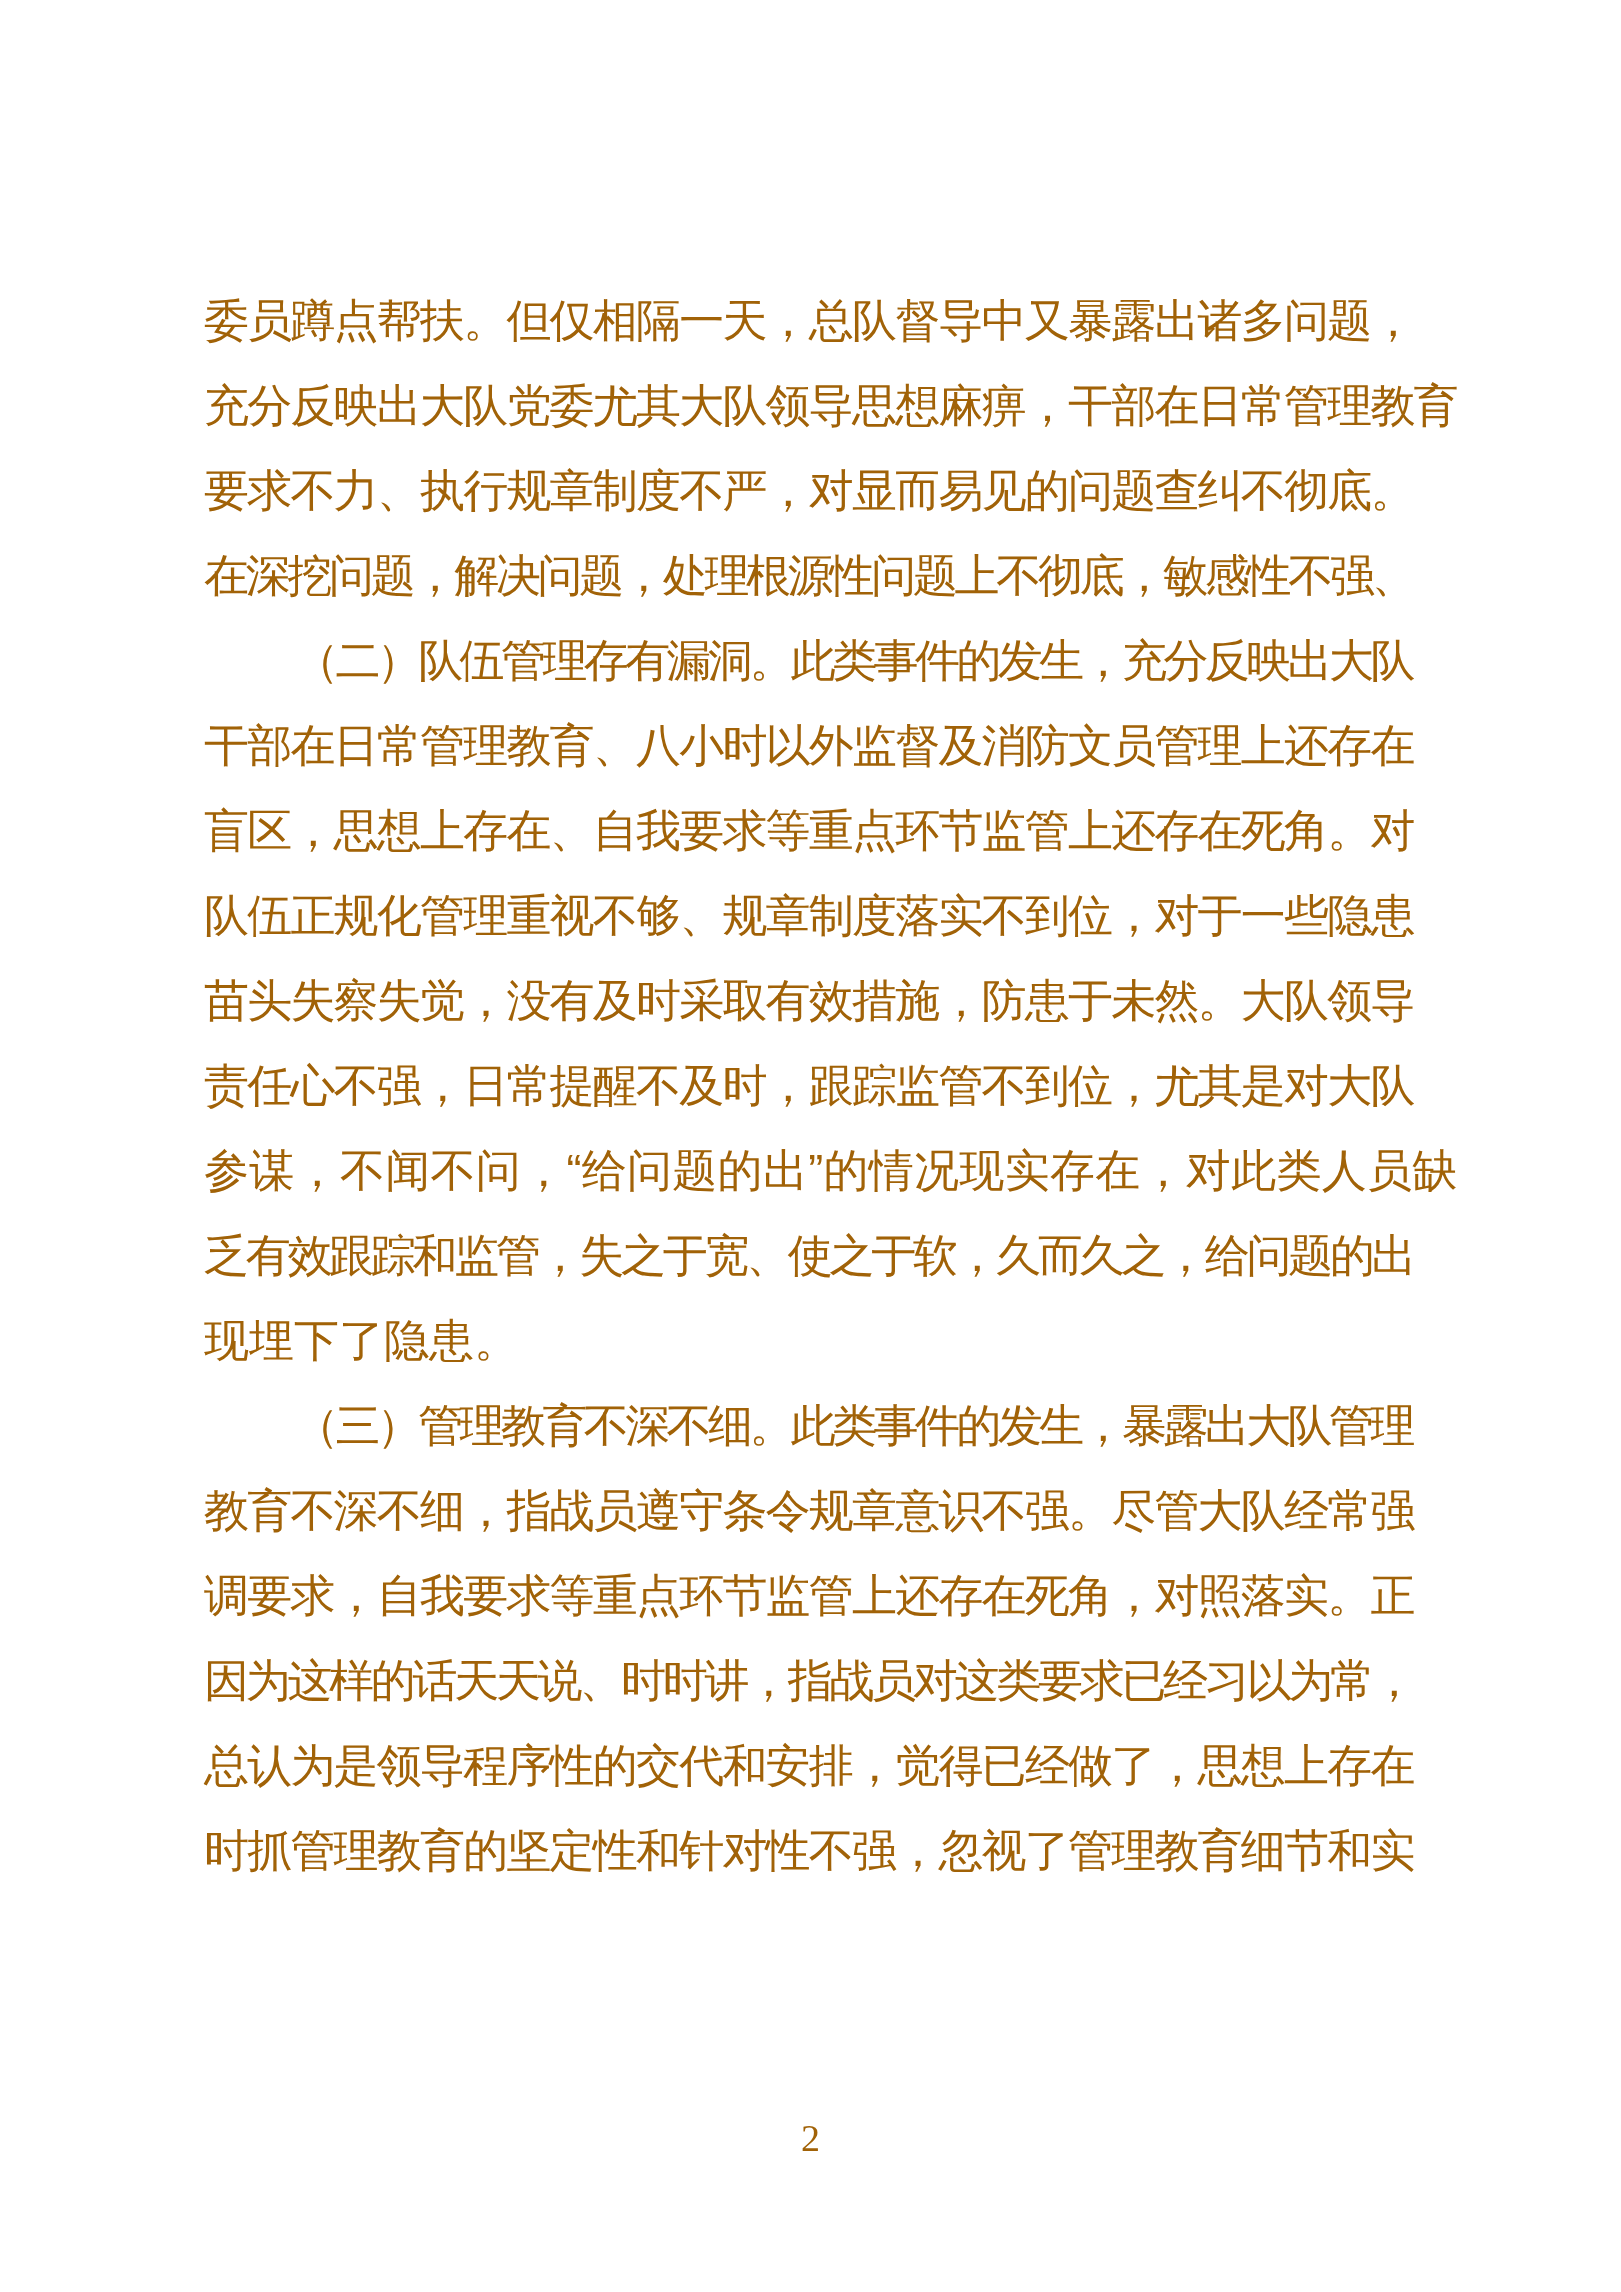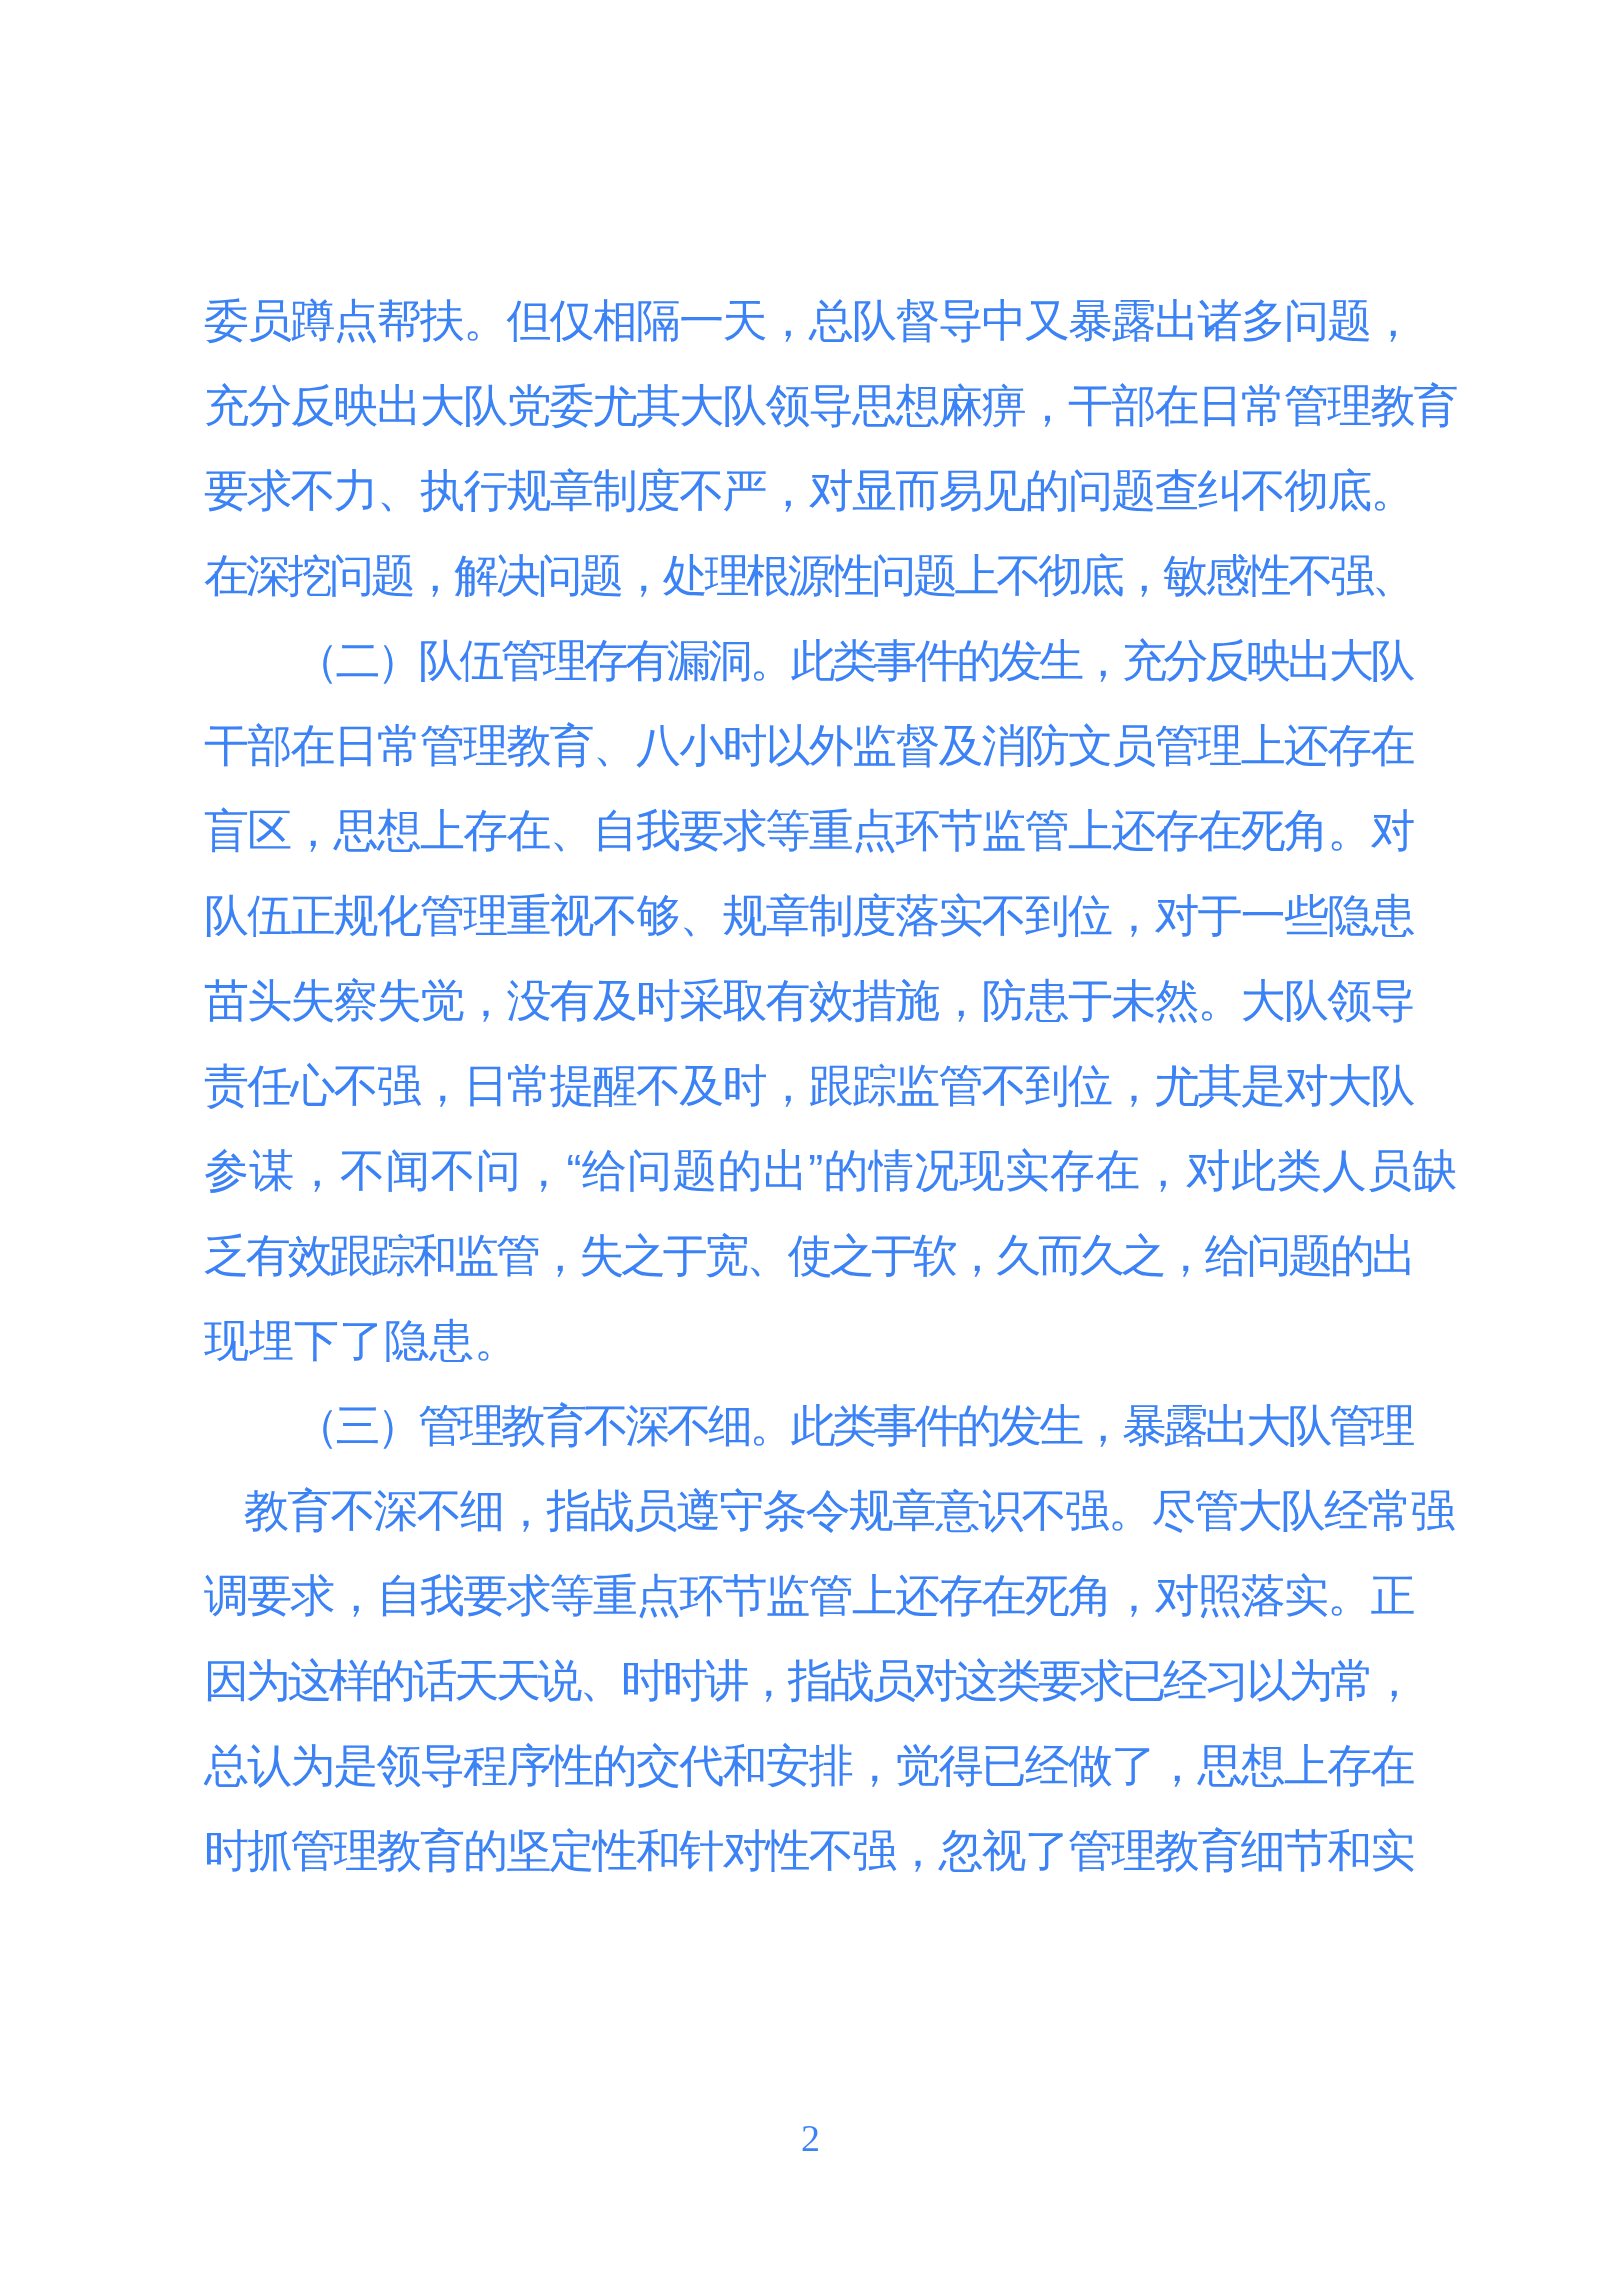--- a/index.html
+++ b/index.html
@@ -5,21 +5,21 @@
   html, body {
     margin: 0;
     padding: 0;
     background: #ffffff;
   }
   .page {
     position: relative;
     width: 1621px;
     height: 2293px;
     background: #ffffff;
-    color: #3b82f6;
+    color: #a16207;
     font-family: "Liberation Sans", sans-serif;
     overflow: hidden;
     margin: 0 auto;
   }
   .body-text {
     position: absolute;
     left: 204px;
     top: 278px;
     width: 1211px;
   }
@@ -56,21 +56,21 @@
       <div class="line indent" style="letter-spacing: -3.6px;"><span>（二）队伍管理存有漏洞。此类事件的发生，充分反映出大队</span></div>
       <div class="line" style="letter-spacing: -1.8px;"><span>干部在日常管理教育、八小时以外监督及消防文员管理上还存在</span></div>
       <div class="line" style="letter-spacing: -1.8px;"><span>盲区，思想上存在、自我要求等重点环节监管上还存在死角。对</span></div>
       <div class="line" style="letter-spacing: -1.8px;"><span>队伍正规化管理重视不够、规章制度落实不到位，对于一些隐患</span></div>
       <div class="line" style="letter-spacing: -1.8px;"><span>苗头失察失觉，没有及时采取有效措施，防患于未然。大队领导</span></div>
       <div class="line" style="letter-spacing: -1.8px;"><span>责任心不强，日常提醒不及时，跟踪监管不到位，尤其是对大队</span></div>
       <div class="line" style="letter-spacing: 0.3px;"><span>参谋，不闻不问，“给问题的出”的情况现实存在，对此类人员缺</span></div>
       <div class="line" style="letter-spacing: -3.3px;"><span>乏有效跟踪和监管，失之于宽、使之于软，久而久之，给问题的出</span></div>
       <div class="line"><span>现埋下了隐患。</span></div>
       <div class="line indent" style="letter-spacing: -3.6px;"><span>（三）管理教育不深不细。此类事件的发生，暴露出大队管理</span></div>
-      <div class="line" style="letter-spacing: -1.8px; margin-left: 40px;"><span>教育不深不细，指战员遵守条令规章意识不强。尽管大队经常强</span></div>
+      <div class="line" style="letter-spacing: -1.8px;"><span>教育不深不细，指战员遵守条令规章意识不强。尽管大队经常强</span></div>
       <div class="line" style="letter-spacing: -1.8px;"><span>调要求，自我要求等重点环节监管上还存在死角，对照落实。正</span></div>
       <div class="line" style="letter-spacing: -3.3px;"><span>因为这样的话天天说、时时讲，指战员对这类要求已经习以为常，</span></div>
       <div class="line" style="letter-spacing: -1.8px;"><span>总认为是领导程序性的交代和安排，觉得已经做了，思想上存在</span></div>
       <div class="line" style="letter-spacing: -1.8px;"><span>时抓管理教育的坚定性和针对性不强，忽视了管理教育细节和实</span></div>
     </div>
   <div class="page-number">2</div>
 </div>
 
 
 </body></html>

